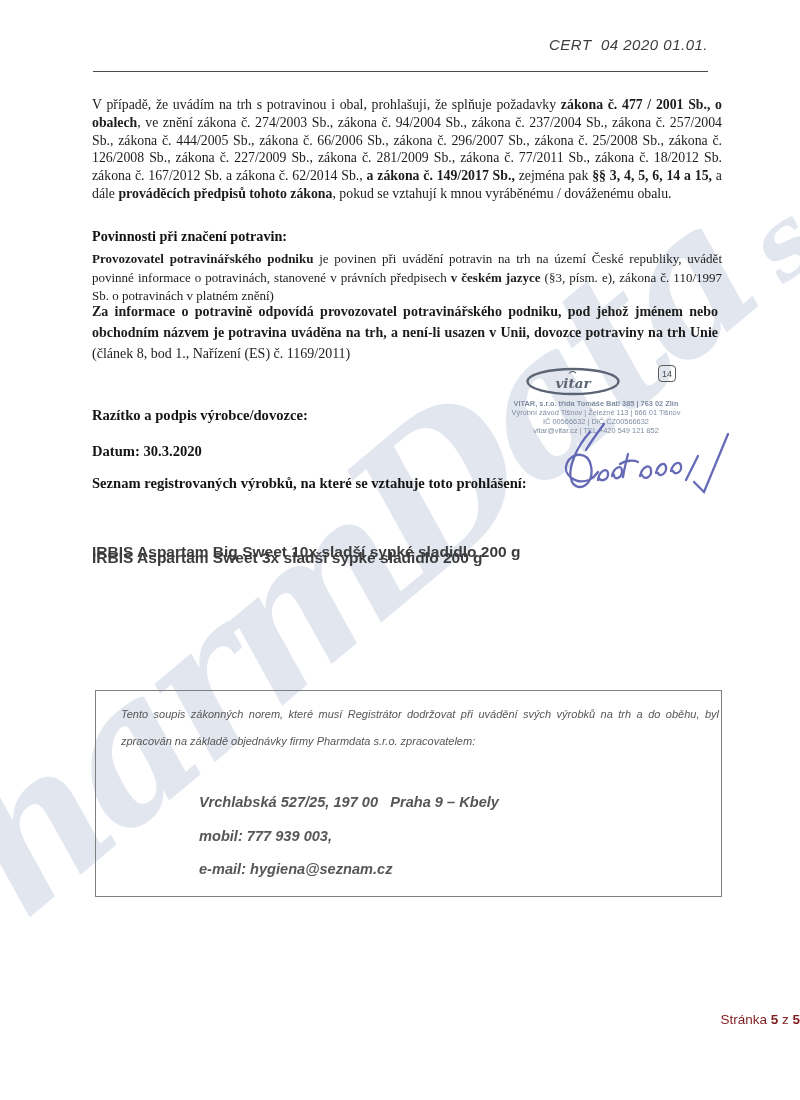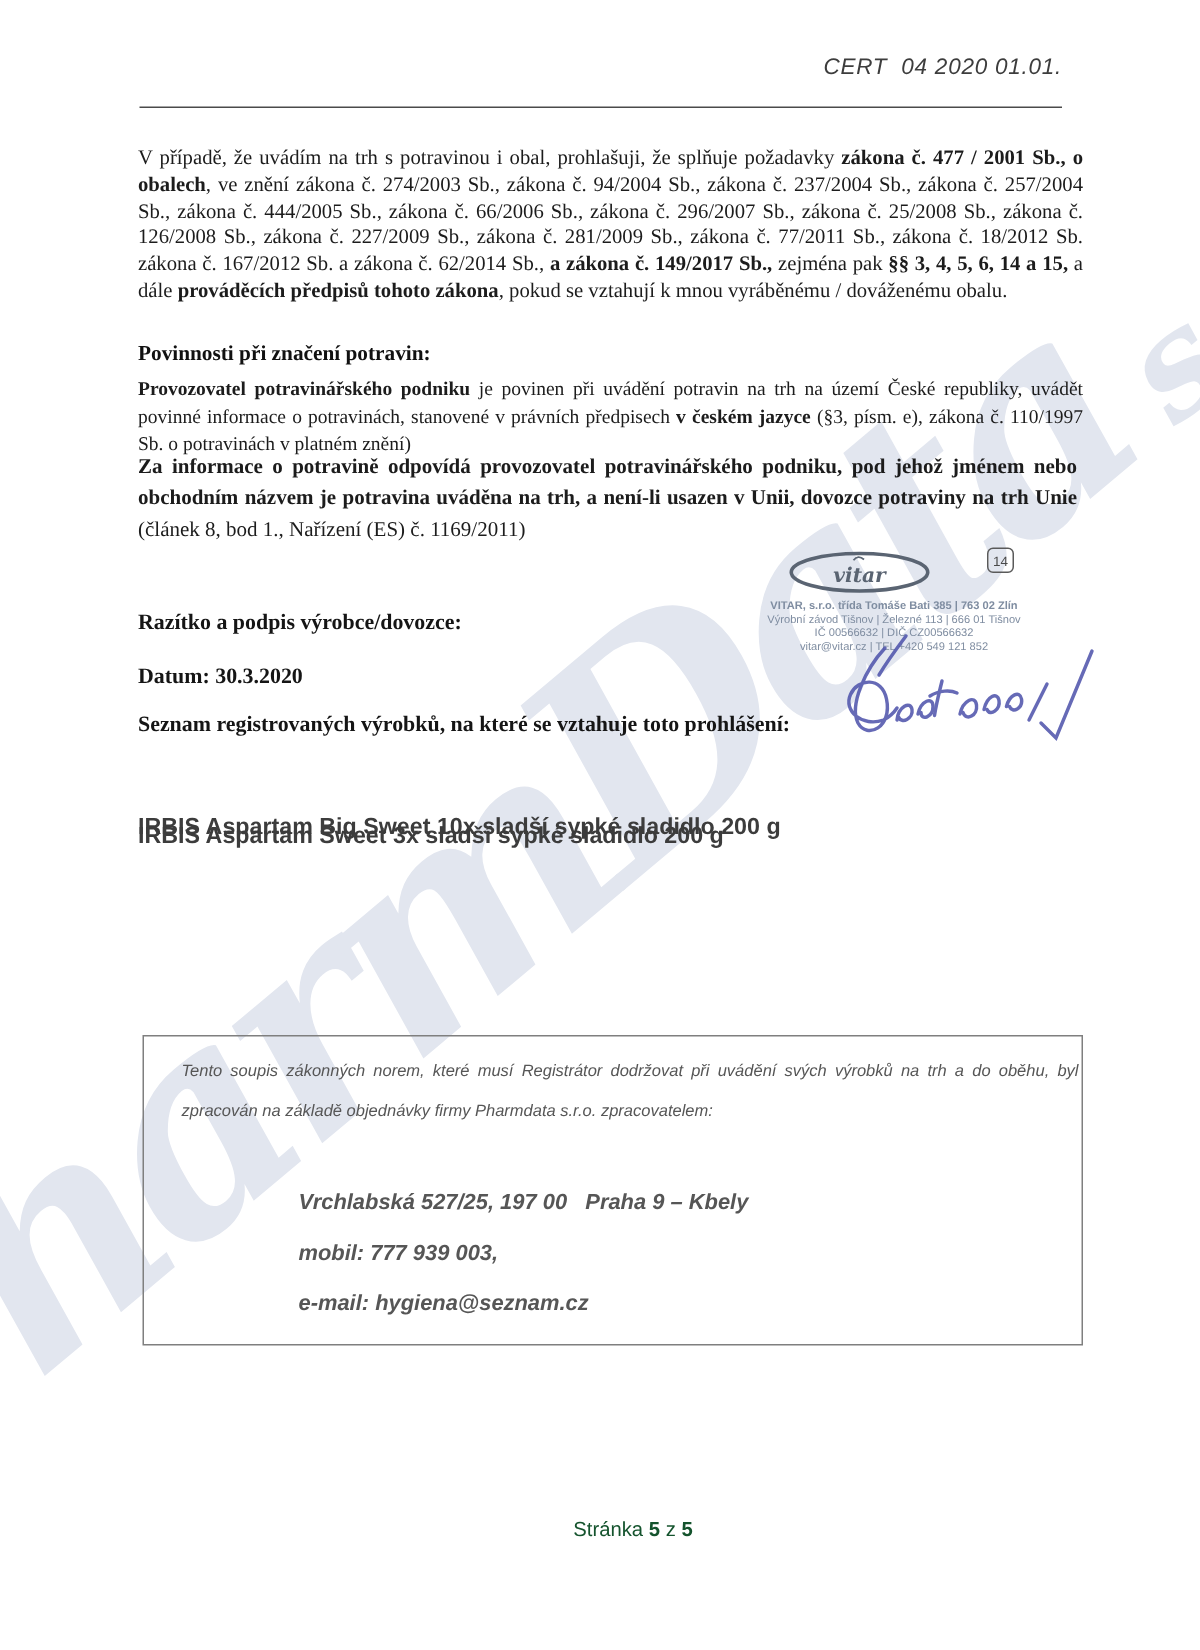--- a/index.html
+++ b/index.html
@@ -48,22 +48,22 @@
 
   .contact-box{position:absolute;left:95px;top:690px;width:627px;height:207px;
     border:1.5px solid #7f7f7f;box-sizing:border-box;}
   .box-intro{position:absolute;left:25px;top:10px;width:598px;margin:0;
     font-family:"Liberation Sans",sans-serif;font-style:italic;font-size:11px;
     line-height:26.5px;color:#565656;text-align:justify;}
   .box-line{position:absolute;left:103px;font-family:"Liberation Sans",sans-serif;
     font-style:italic;font-weight:bold;font-size:14.6px;color:#565656;}
   .bl-name{top:68px;} .bl-address{top:103px;} .bl-mobile{top:137px;} .bl-email{top:170px;}
 
-  .footer{position:absolute;top:1012px;left:0;width:100%;text-align:center;text-indent:44px;
-    font-family:"Liberation Sans",sans-serif;font-size:13.5px;color:#14532d;}
+  .footer{position:absolute;top:1012px;left:0;width:100%;text-align:right;text-indent:44px;
+    font-family:"Liberation Sans",sans-serif;font-size:13.5px;color:#7f1d1d;}
   .footer b{font-weight:bold;}
 </style>
 </head>
 <body>
 
 <div class="page">
 
   <div class="watermark"><span>PharmData</span><span class="wm-sub">s.r.o.</span></div>
 
   <div class="layer">

